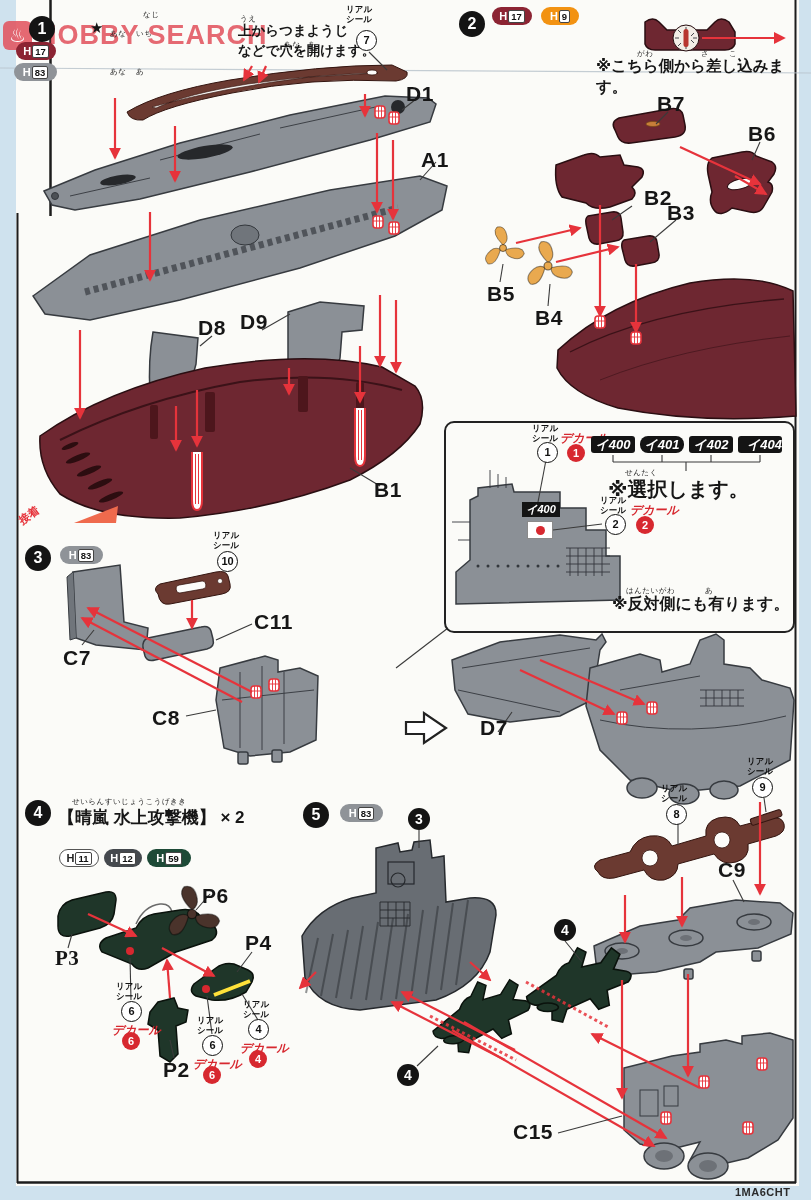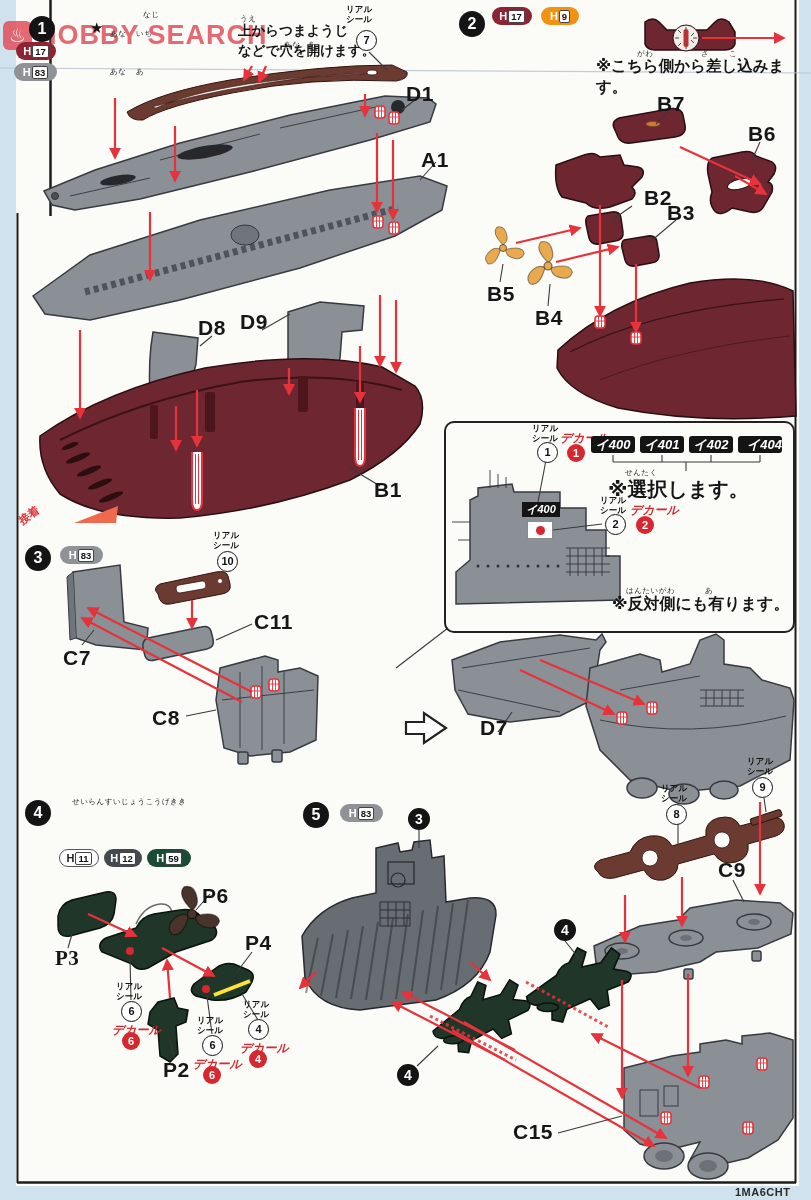--- a/index.html
+++ b/index.html
@@ -405,20 +405,21 @@
   <div class="abs hbadge" style="left: 340px; top: 804px; width: 43px; background-color: rgb(143, 147, 152);">
     <span class="h">H</span><span class="num">83</span></div>
 
   <div class="abs" style="left:90px;top:19px;font-size:15px;">★</div>
   <div class="abs note" style="left:238px;top:21px;width:160px;font-size:13.5px;">上からつまようじ
 などで穴を開けます。</div>
   <div class="abs bignote" style="left:596px;top:56px;">※こちら側から差し込みます。</div>
   <div class="abs bignote" style="left:608px;top:476px;font-size:20px;">※選択します。</div>
   <div class="abs bignote" style="left:612px;top:594px;font-size:16px;">※反対側にも有ります。</div>
   <div class="abs glue" style="left:18px;top:508px;">接着</div>
+  <div class="abs bignote" style="left:58px;top:806px;font-size:17px;">【晴嵐 水上攻撃機】 × 2</div>
 
   <span class="abs furi" style="left:143px;top:10px;">なじ</span>
   <span class="abs furi" style="left:110px;top:29px;">あな</span>
   <span class="abs furi" style="left:136px;top:29px;">いち</span>
   <span class="abs furi" style="left:110px;top:67px;">あな</span>
   <span class="abs furi" style="left:136px;top:67px;">あ</span>
   <span class="abs furi" style="left:240px;top:14px;">うえ</span>
   <span class="abs furi" style="left:284px;top:40px;">あな</span>
   <span class="abs furi" style="left:308px;top:40px;">あ</span>
   <span class="abs furi" style="left:637px;top:49px;">がわ</span>
@@ -484,20 +485,20 @@
   <div class="abs decal" style="left:193px;top:1056px;">デカール</div>
   <div class="abs rcirc" style="left:203px;top:1066px;">6</div>
   <div class="abs seal" style="left:243px;top:1000px;">リアル
 シール</div>
   <div class="abs wcirc" style="left:248px;top:1019px;">4</div>
   <div class="abs decal" style="left:240px;top:1040px;">デカール</div>
   <div class="abs rcirc" style="left:249px;top:1050px;">4</div>
 
   <div class="boxframe"></div>
   <div class="abs ibadge" style="left:591px;top:436px;">イ400</div>
-  <div class="abs ibadge" style="left:640px;top:436px;">イ401</div>
+  <div class="abs ibadge" style="left:640px;top:436px;border-radius:8px;">イ401</div>
   <div class="abs ibadge" style="left:689px;top:436px;">イ402</div>
   <div class="abs ibadge" style="left:738px;top:436px;text-align:right;">イ404</div>
   <div class="abs plate" style="left:522px;top:502px;">イ400</div>
   <div class="abs" id="flag" style="left:527px;top:521px;"><span class="dot"></span></div>
 
   <div class="abs" id="footer-code" style="left:735px;top:1186px;">1MA6CHT</div>
 </div>
 
 </body></html>

